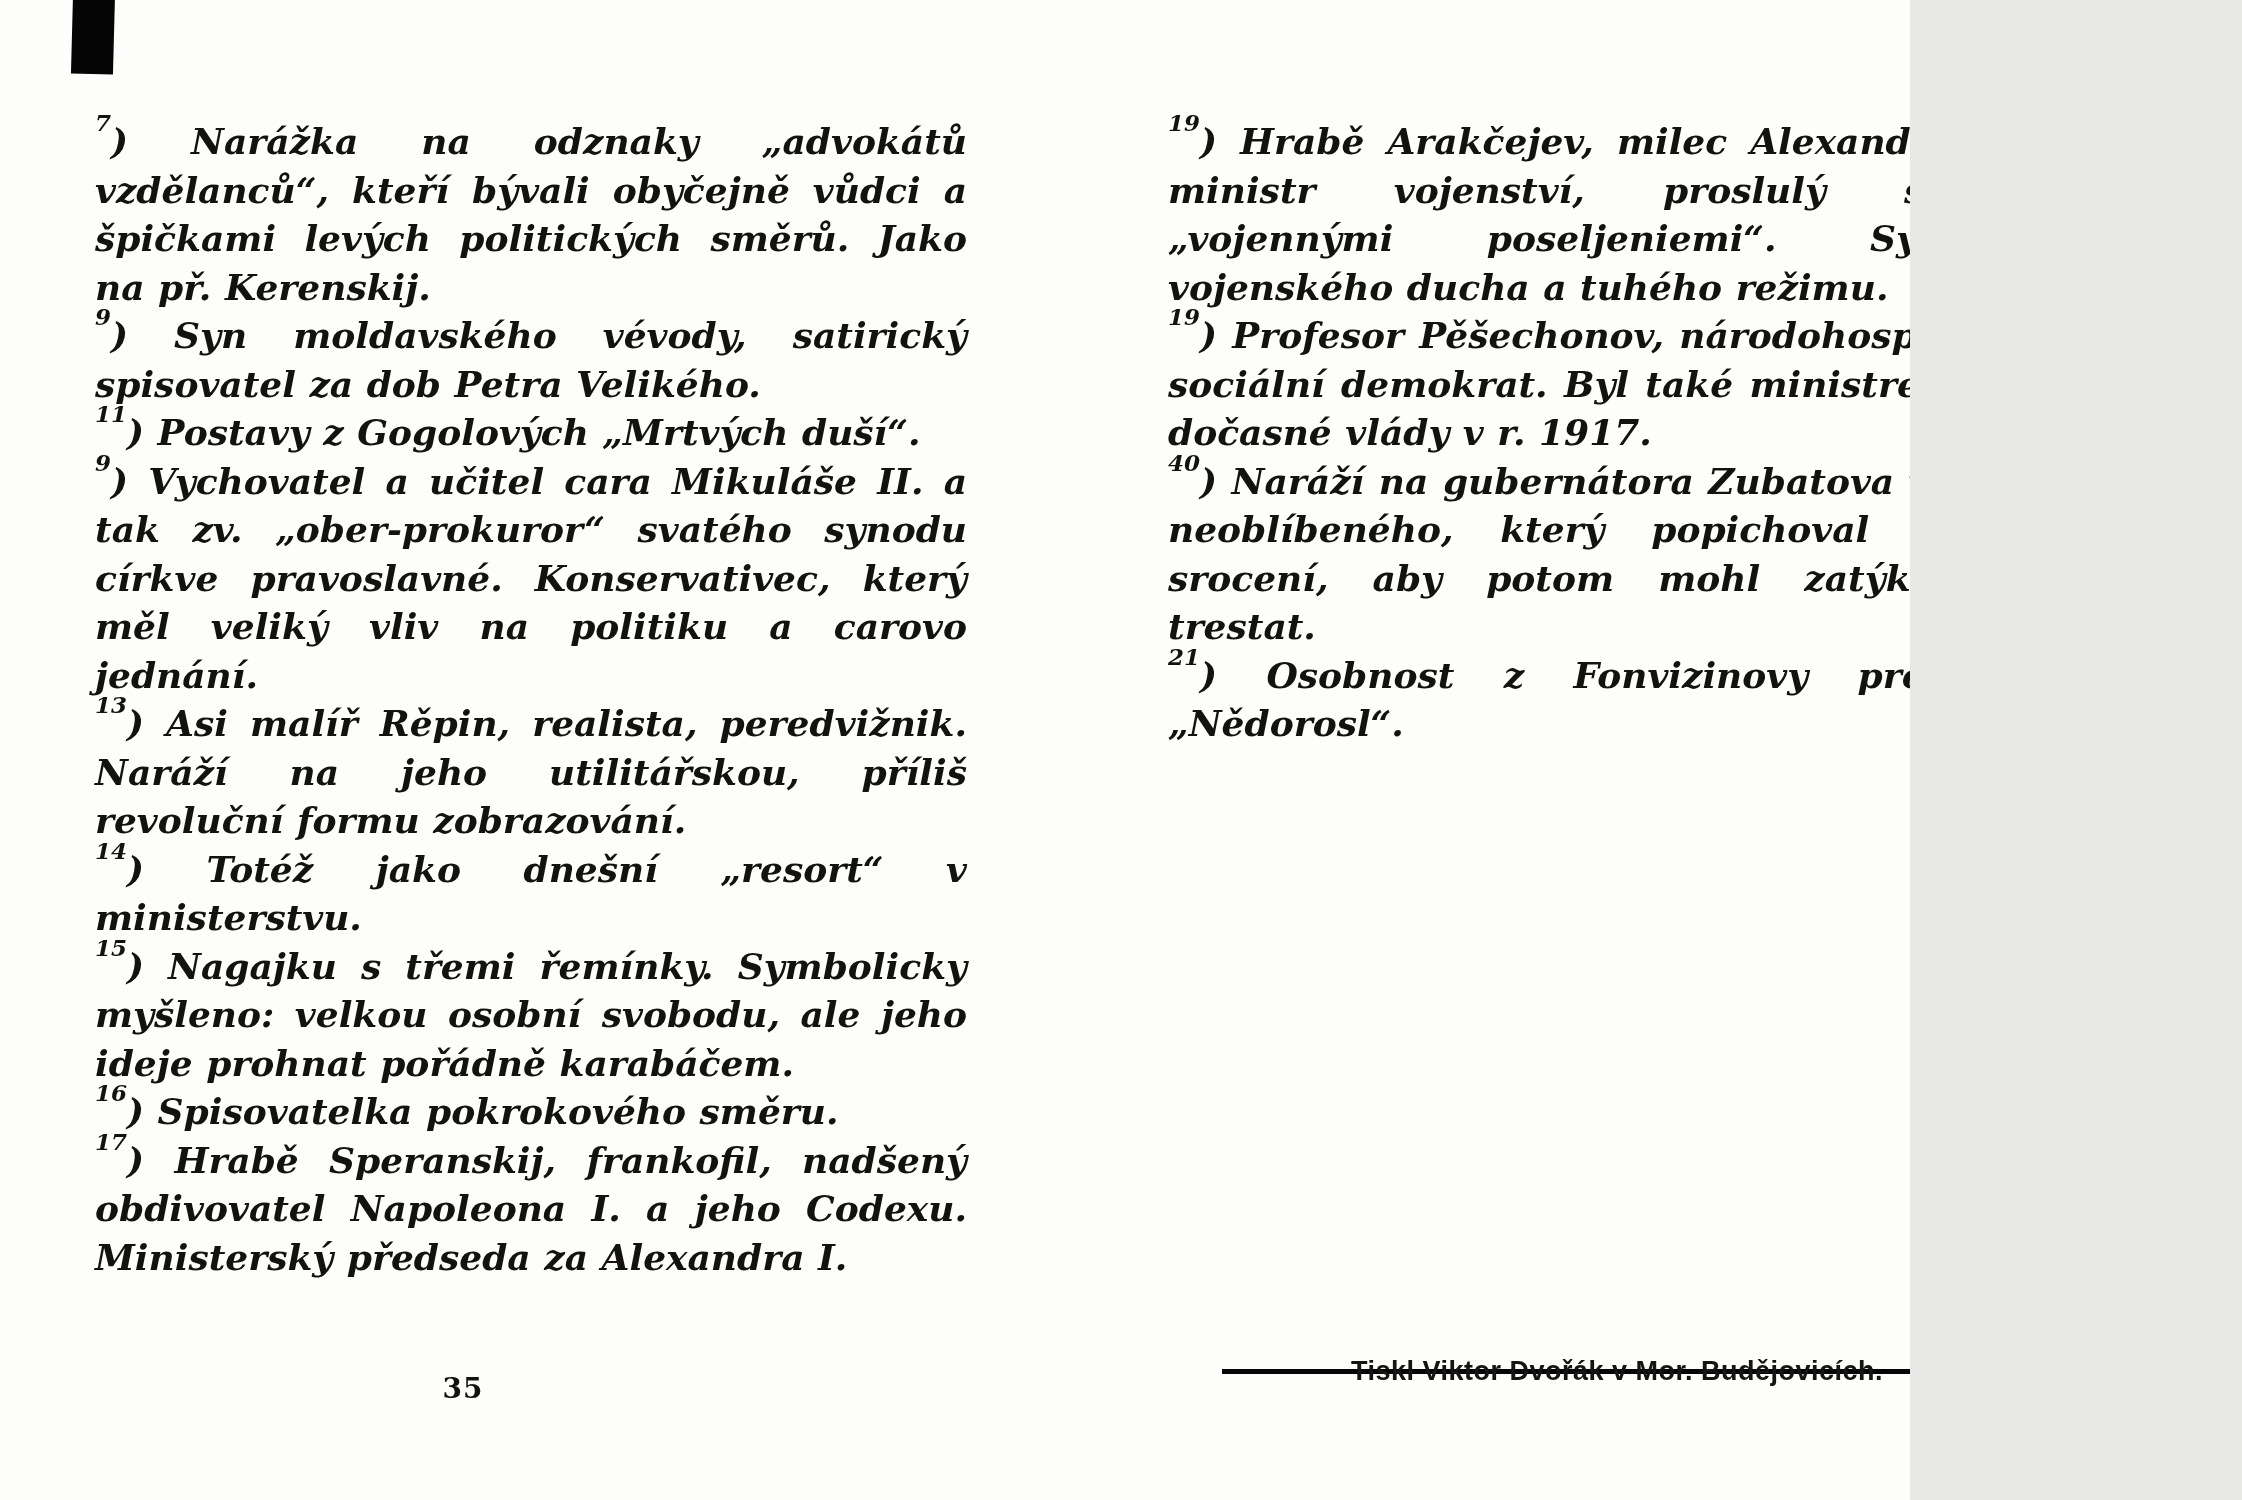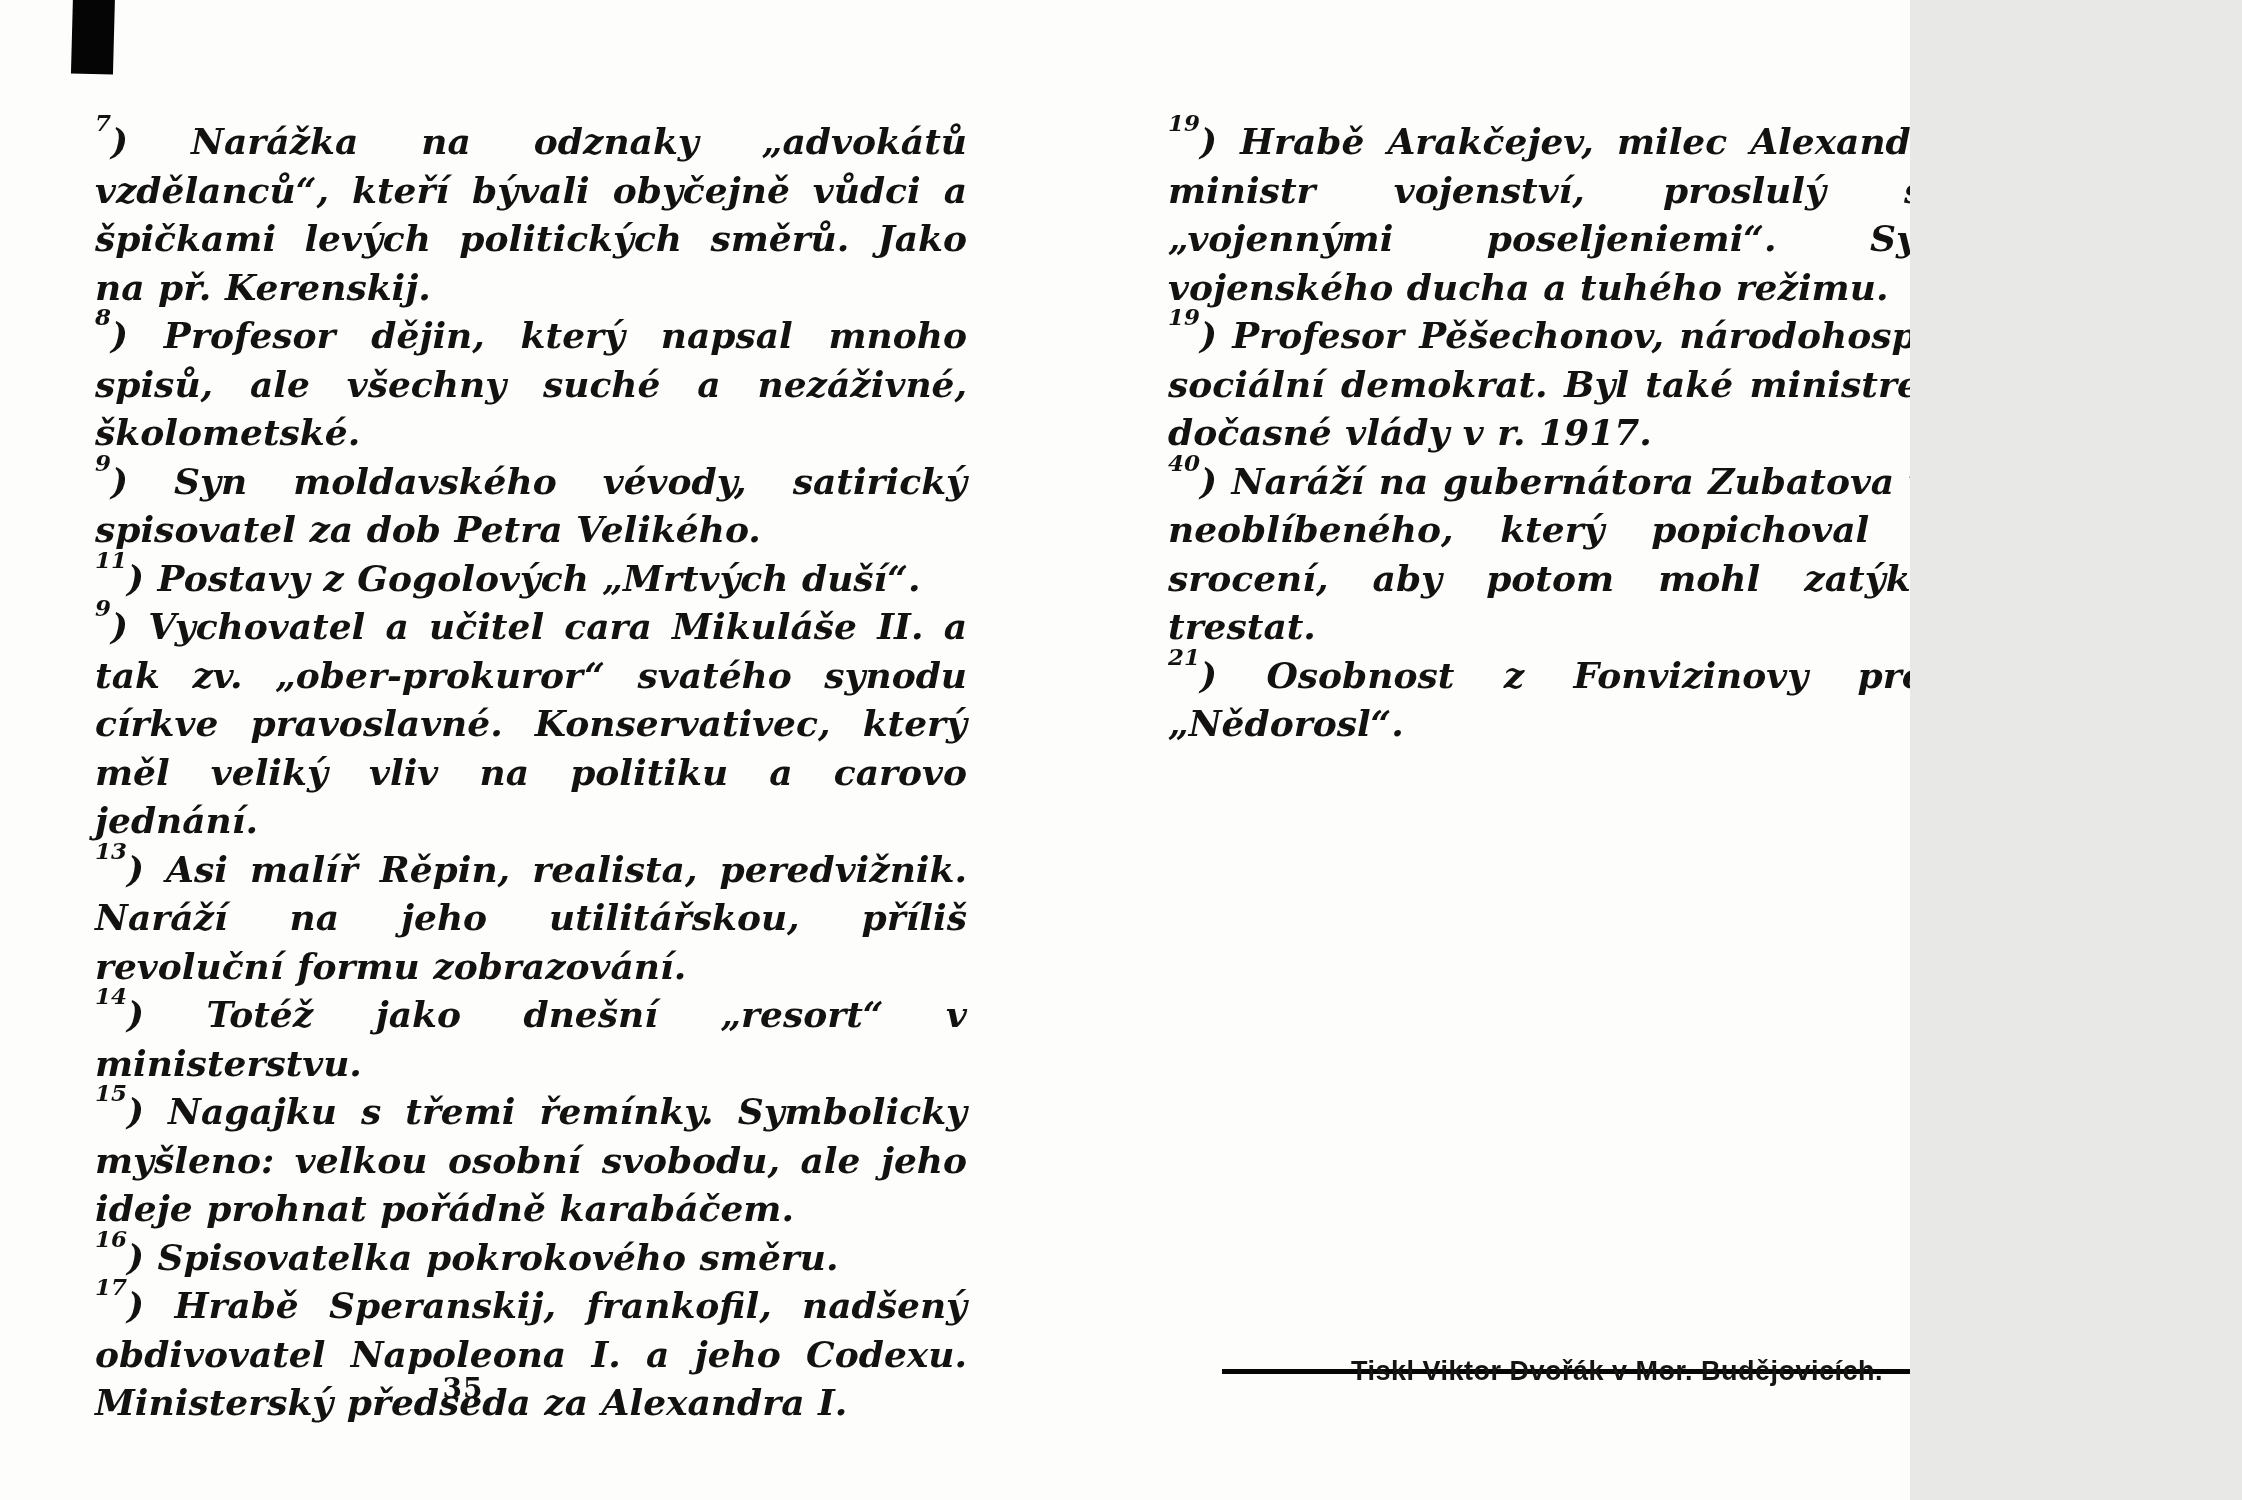--- a/index.html
+++ b/index.html
@@ -67,21 +67,20 @@
 </style>
 </head>
 <body>
 
 <div class="scan">
 
   <div class="artifact"></div>
 
   <div class="col col-left">
     <p class="fn"><sup>7</sup><span>) Narážka na odznaky „advokátů vzdělanců“, kteří bývali obyčejně vůdci a špičkami levých politických směrů. Jako na př. Kerenskij.</span></p>
-    <p class="fn"><sup>8</sup><span>) Profesor dějin, který napsal mnoho spisů, ale všechny suché a nezáživné, školometské.</span></p>
     <p class="fn"><sup>9</sup><span>) Syn moldavského vévody, satirický spisovatel za dob Petra Velikého.</span></p>
     <p class="fn"><sup>11</sup><span>) Postavy z Gogolových „Mrtvých duší“.</span></p>
     <p class="fn"><sup>9</sup><span>) Vychovatel a učitel cara Mikuláše II. a tak zv. „ober-prokuror“ svatého synodu církve pravoslavné. Konservativec, který měl veliký vliv na politiku a carovo jednání.</span></p>
     <p class="fn"><sup>13</sup><span>) Asi malíř Rěpin, realista, peredvižnik. Naráží na jeho utilitářskou, příliš revoluční formu zobrazování.</span></p>
     <p class="fn"><sup>14</sup><span>) Totéž jako dnešní „resort“ v ministerstvu.</span></p>
     <p class="fn"><sup>15</sup><span>) Nagajku s třemi řemínky. Symbolicky myšleno: velkou osobní svobodu, ale jeho ideje prohnat pořádně karabáčem.</span></p>
     <p class="fn"><sup>16</sup><span>) Spisovatelka pokrokového směru.</span></p>
     <p class="fn"><sup>17</sup><span>) Hrabě Speranskij, frankofil, nadšený obdivovatel Napoleona I. a jeho Codexu. Ministerský předseda za Alexandra I.</span></p>
   </div>
 

